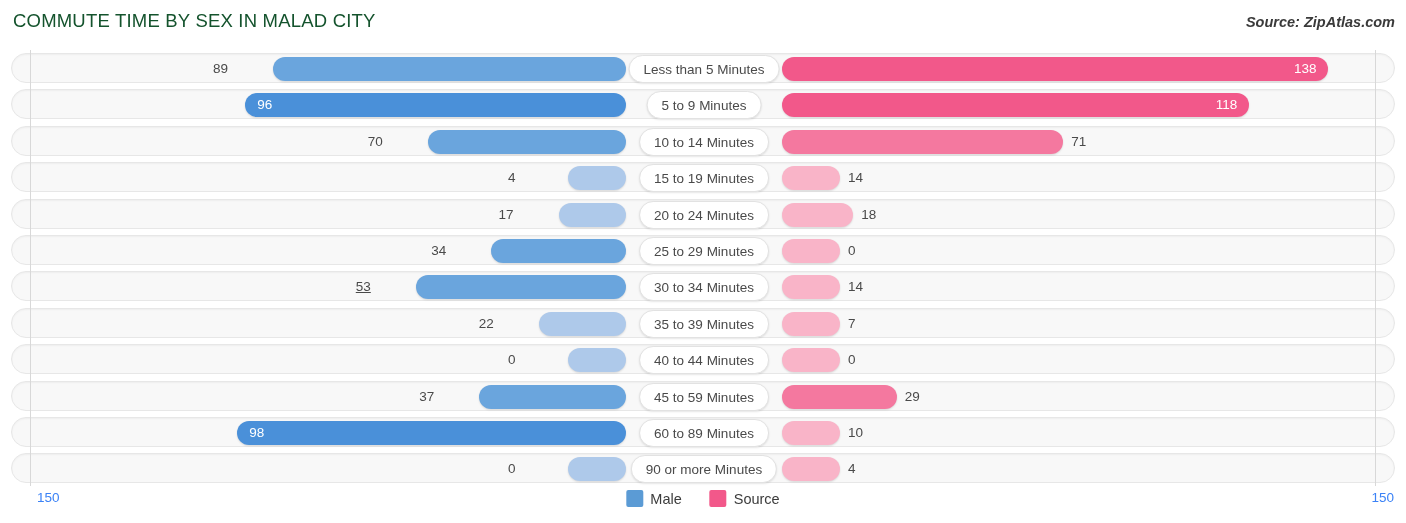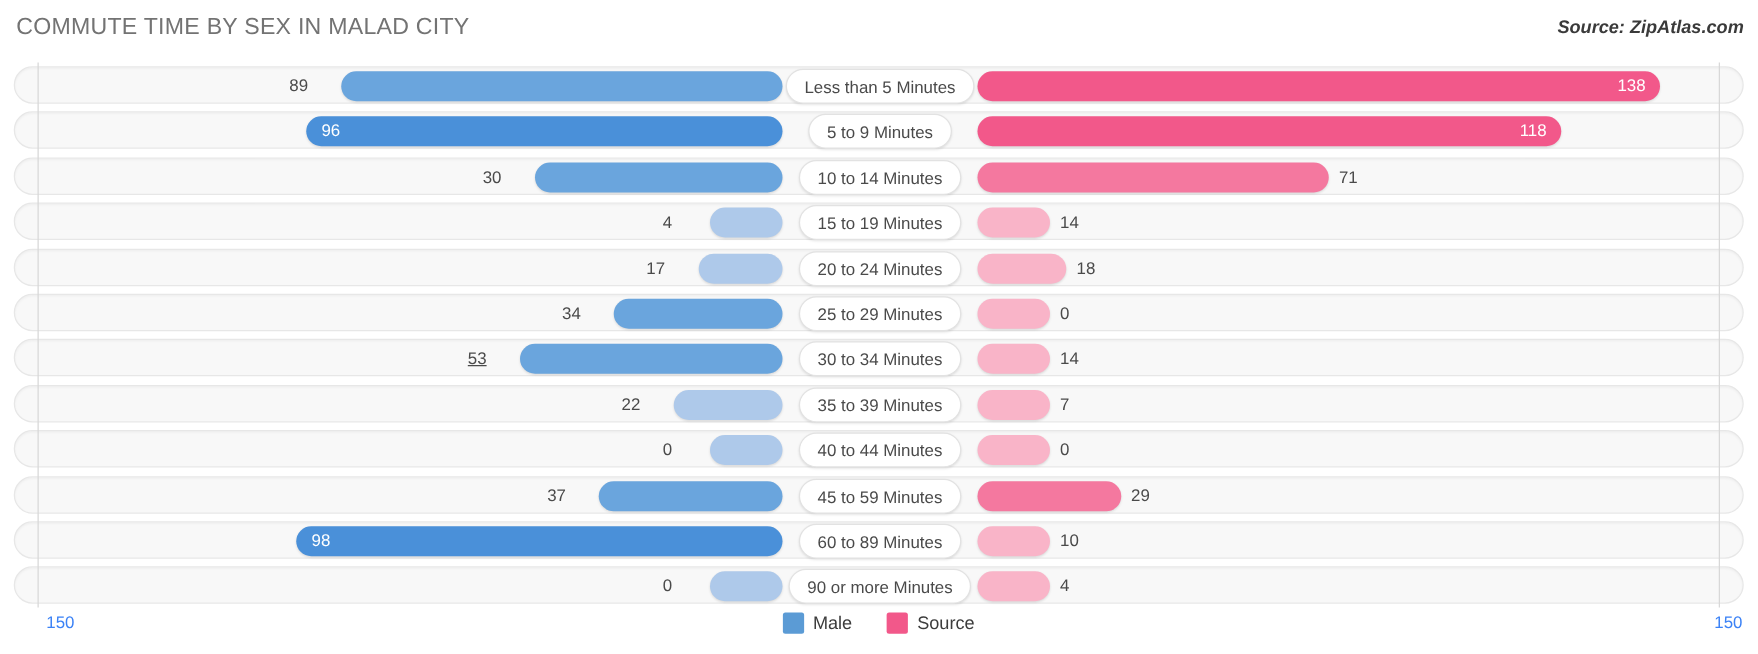--- a/index.html
+++ b/index.html
@@ -15,21 +15,21 @@
 
   .chart-root { position: relative; width: 1406px; height: 523px; }
 
   
   .chart-title {
     position: absolute;
     left: 13px; top: 10px;
     font-size: 18.5px;
     font-weight: 400;
     letter-spacing: .2px;
-    color: #737373;
+    color: #14532d;
     white-space: nowrap;
   }
   .chart-source {
     position: absolute;
     right: 11px; top: 14px;
     font-size: 14.5px;
     font-style: italic;
     font-weight: bold;
     color: #3a3a3a;
     white-space: nowrap;
@@ -84,21 +84,21 @@
   .val {
     position: absolute;
     top: 3px;
     height: 24px;
     line-height: 24px;
     font-size: 13.5px;
     white-space: nowrap;
     color: #4a4a4a;
   }
   .val.inside { color: #ffffff; }
-  .val.out-left  { text-align: center; }
+  .val.out-left  { text-align: left; }
   .val.out-right { text-align: left; }
 
   
   .cat-pill {
     position: absolute;
     top: 1px;
     height: 28px;
     line-height: 27px;
     background: #ffffff;
     border: 1px solid #e2e2e2;
@@ -169,21 +169,21 @@
           <div class="bar female" style="left: 770px; width: 467.28px; background: rgb(242, 88, 138);"></div>
           <div class="val inside out-right" style="left: 245.2px;">96</div>
           <div class="val inside out-left" style="left: 1185.28px; width: 40px; text-align: right;">118</div>
           <div class="cat-pill" style="left: 692px;">5 to 9 Minutes</div>
         </div>
       </div>
       <div class="row" style="top: 75.8px;">
         <div class="row-inner">
           <div class="bar male" style="left: 415.667px; width: 198.333px; background: rgb(106, 165, 221);"></div>
           <div class="bar female" style="left: 770px; width: 281.16px; background: rgb(244, 120, 159);"></div>
-          <div class="val out-left" style="left: 355.667px; width: 52px;">30</div>
+          <div class="val out-left" style="left: 355.667px; width: 52px;">70</div>
           <div class="val out-right" style="left: 1059.16px;">71</div>
           <div class="cat-pill" style="left: 692px;">10 to 14 Minutes</div>
         </div>
       </div>
       <div class="row" style="top: 112.2px;">
         <div class="row-inner">
           <div class="bar male" style="left: 556px; width: 58px; background: rgb(174, 201, 234);"></div>
           <div class="bar female" style="left: 770px; width: 58px; background: rgb(249, 180, 200);"></div>
           <div class="val out-left" style="left: 496px; width: 52px;">4</div>
           <div class="val out-right" style="left: 836px;">14</div>

